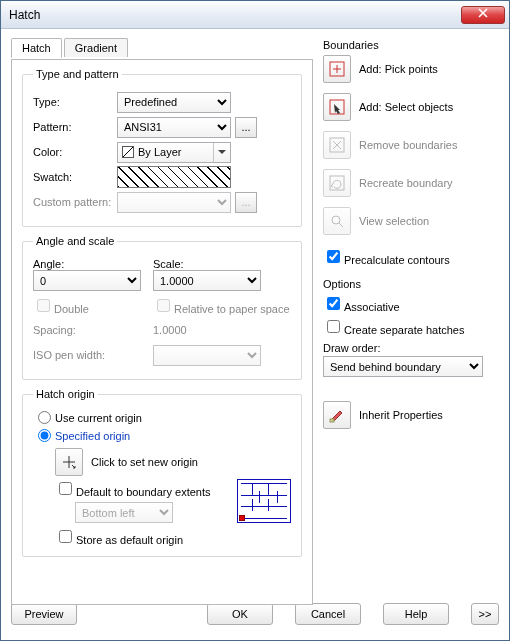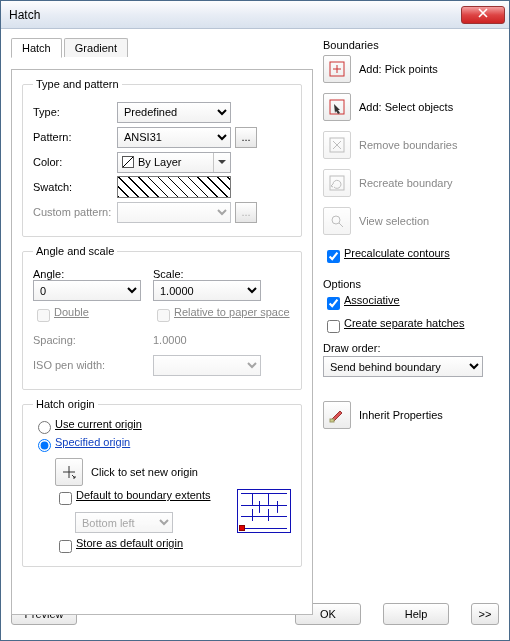--- a/index.html
+++ b/index.html
@@ -58,21 +58,21 @@
     top: 1px;
     z-index: 3;
     border-bottom: 1px solid #fff;
   }
   .tabpanel {
     border: 1px solid #b9b9b9;
     background: #fff;
     padding: 8px 10px;
     height: 546px;
     position: relative;
-    top: 12px;
+    top: 2px;
   }
 
   fieldset.group {
     border: 1px solid #d8d8d8;
     border-radius: 2px;
     margin: 0 0 8px 0;
     padding: 8px 10px 10px 10px;
   }
   fieldset.group > legend { padding: 0 3px; color: #000; font-size: 11px; }
   .section-title { font-size: 11px; margin-bottom: 4px; }
@@ -99,21 +99,21 @@
     cursor: pointer;
     display: inline-flex; align-items: center; justify-content: center;
   }
   .swatch-box {
     width: 114px; height: 22px;
     border: 1px solid #7a7a7a;
     background: repeating-linear-gradient(45deg, #000 0, #000 1px, #fff 1px, #fff 7px);
   }
 
   .radio, .check { margin-right: 4px; vertical-align: middle; }
-  label.inline { display: inline-flex; align-items: flex-start; text-decoration: underline; }
+  label.inline { display: inline-flex; align-items: flex-end; }
 
   .icon-btn {
     width: 28px; height: 28px;
     border: 1px solid #b0b0b0;
     border-radius: 2px;
     background: linear-gradient(to bottom, #fff, #ececec);
     margin-right: 8px;
     display: inline-flex; align-items: center; justify-content: center;
     cursor: pointer;
     flex-shrink: 0;
@@ -394,15 +394,16 @@
       </div>
       <span class="lbltext">Inherit Properties</span>
     </div>
   </div>
 </div>
 
 <div class="bottombar">
   <button class="btn">Preview</button>
   <div class="spacer"></div>
   <button class="btn">OK</button>
+  <button class="btn">Cancel</button>
   <button class="btn">Help</button>
   <button class="btn small">&gt;&gt;</button>
 </div>
 
 </body></html>

